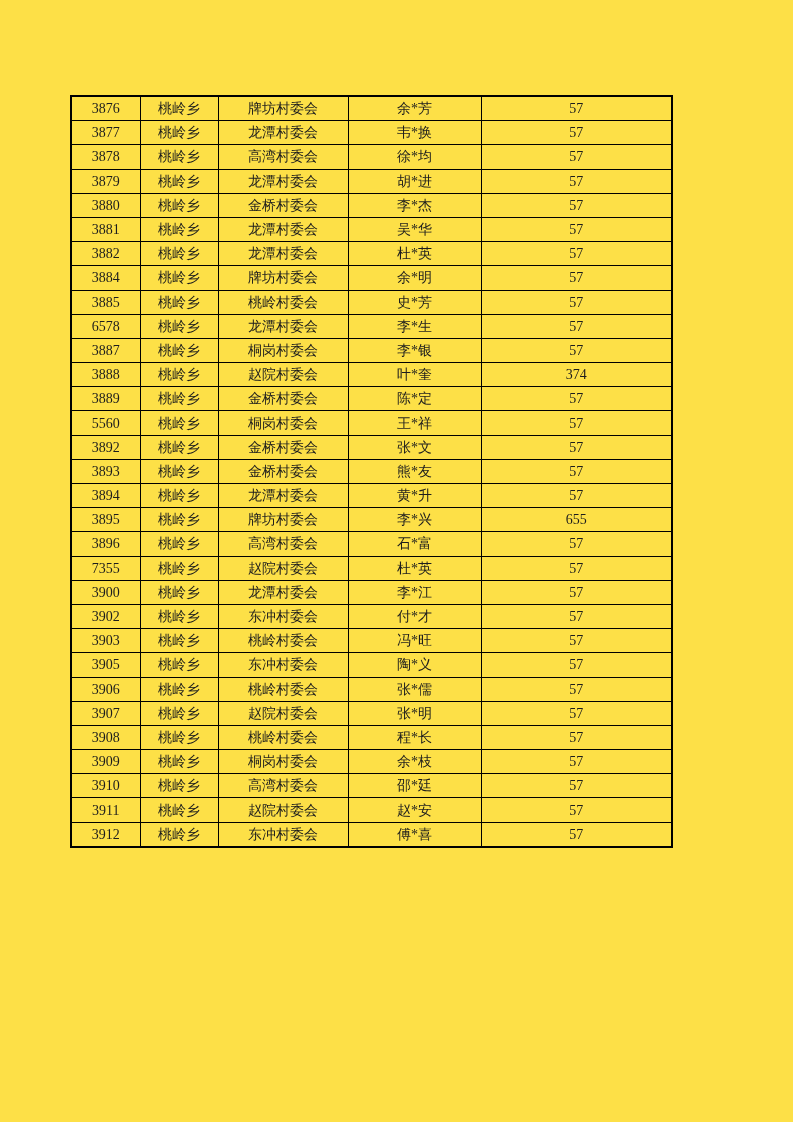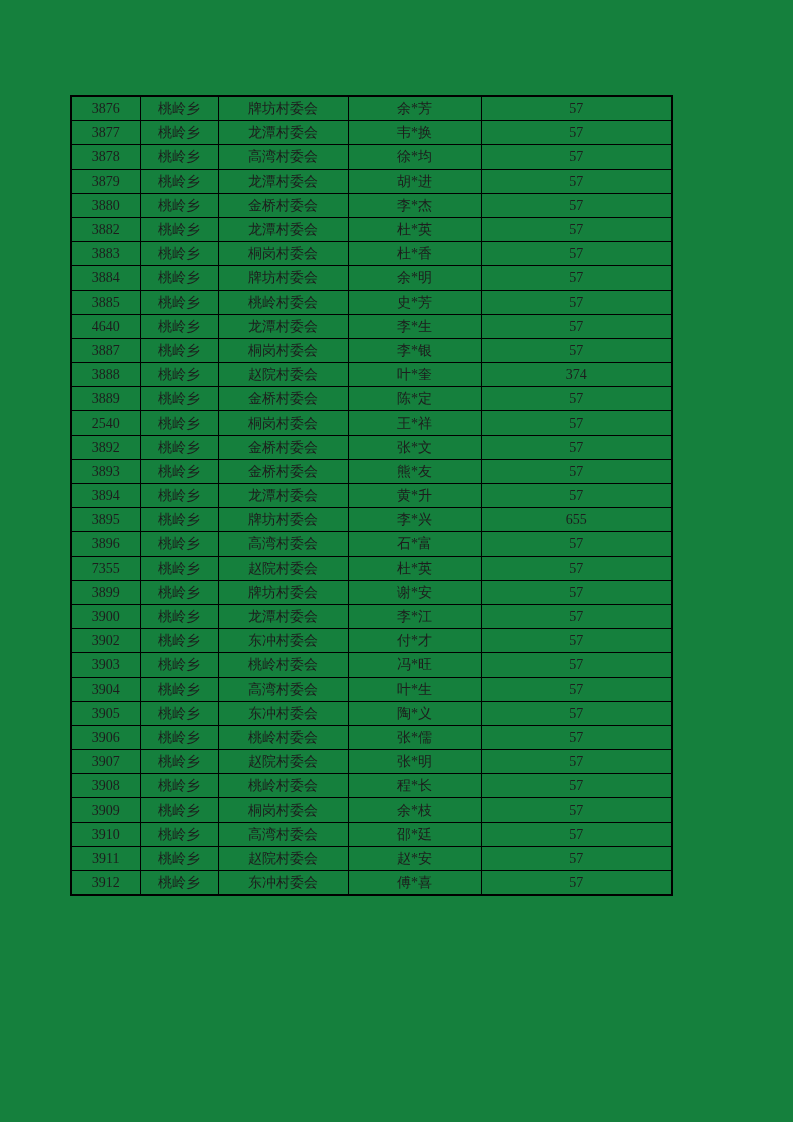--- a/index.html
+++ b/index.html
@@ -4,21 +4,21 @@
 <style>
   html, body {
     margin: 0;
     padding: 0;
     background: #ffffff;
   }
   .page {
     position: relative;
     width: 793px;
     height: 1122px;
-    background: #15803d;
+    background: #fde047;
     overflow: hidden;
     font-family: "Liberation Serif", "DejaVu Serif", serif;
   }
   table.roster {
     position: absolute;
     left: 70px;
     top: 95px;
     width: 601px;
     border-collapse: collapse;
     table-layout: fixed;
@@ -84,49 +84,49 @@
           <td>57</td>
         </tr>
         <tr>
           <td>3880</td>
           <td>桃岭乡</td>
           <td>金桥村委会</td>
           <td>李*杰</td>
           <td>57</td>
         </tr>
         <tr>
+          <td>3881</td>
+          <td>桃岭乡</td>
+          <td>龙潭村委会</td>
+          <td>吴*华</td>
+          <td>57</td>
+        </tr>
+        <tr>
           <td>3882</td>
           <td>桃岭乡</td>
           <td>龙潭村委会</td>
           <td>杜*英</td>
-          <td>57</td>
-        </tr>
-        <tr>
-          <td>3883</td>
-          <td>桃岭乡</td>
-          <td>桐岗村委会</td>
-          <td>杜*香</td>
           <td>57</td>
         </tr>
         <tr>
           <td>3884</td>
           <td>桃岭乡</td>
           <td>牌坊村委会</td>
           <td>余*明</td>
           <td>57</td>
         </tr>
         <tr>
           <td>3885</td>
           <td>桃岭乡</td>
           <td>桃岭村委会</td>
           <td>史*芳</td>
           <td>57</td>
         </tr>
         <tr>
-          <td>4640</td>
+          <td>6578</td>
           <td>桃岭乡</td>
           <td>龙潭村委会</td>
           <td>李*生</td>
           <td>57</td>
         </tr>
         <tr>
           <td>3887</td>
           <td>桃岭乡</td>
           <td>桐岗村委会</td>
           <td>李*银</td>
@@ -140,21 +140,21 @@
           <td>374</td>
         </tr>
         <tr>
           <td>3889</td>
           <td>桃岭乡</td>
           <td>金桥村委会</td>
           <td>陈*定</td>
           <td>57</td>
         </tr>
         <tr>
-          <td>2540</td>
+          <td>5560</td>
           <td>桃岭乡</td>
           <td>桐岗村委会</td>
           <td>王*祥</td>
           <td>57</td>
         </tr>
         <tr>
           <td>3892</td>
           <td>桃岭乡</td>
           <td>金桥村委会</td>
           <td>张*文</td>
@@ -189,52 +189,38 @@
           <td>57</td>
         </tr>
         <tr>
           <td>7355</td>
           <td>桃岭乡</td>
           <td>赵院村委会</td>
           <td>杜*英</td>
           <td>57</td>
         </tr>
         <tr>
-          <td>3899</td>
-          <td>桃岭乡</td>
-          <td>牌坊村委会</td>
-          <td>谢*安</td>
-          <td>57</td>
-        </tr>
-        <tr>
           <td>3900</td>
           <td>桃岭乡</td>
           <td>龙潭村委会</td>
           <td>李*江</td>
           <td>57</td>
         </tr>
         <tr>
           <td>3902</td>
           <td>桃岭乡</td>
           <td>东冲村委会</td>
           <td>付*才</td>
           <td>57</td>
         </tr>
         <tr>
           <td>3903</td>
           <td>桃岭乡</td>
           <td>桃岭村委会</td>
           <td>冯*旺</td>
-          <td>57</td>
-        </tr>
-        <tr>
-          <td>3904</td>
-          <td>桃岭乡</td>
-          <td>高湾村委会</td>
-          <td>叶*生</td>
           <td>57</td>
         </tr>
         <tr>
           <td>3905</td>
           <td>桃岭乡</td>
           <td>东冲村委会</td>
           <td>陶*义</td>
           <td>57</td>
         </tr>
         <tr>

